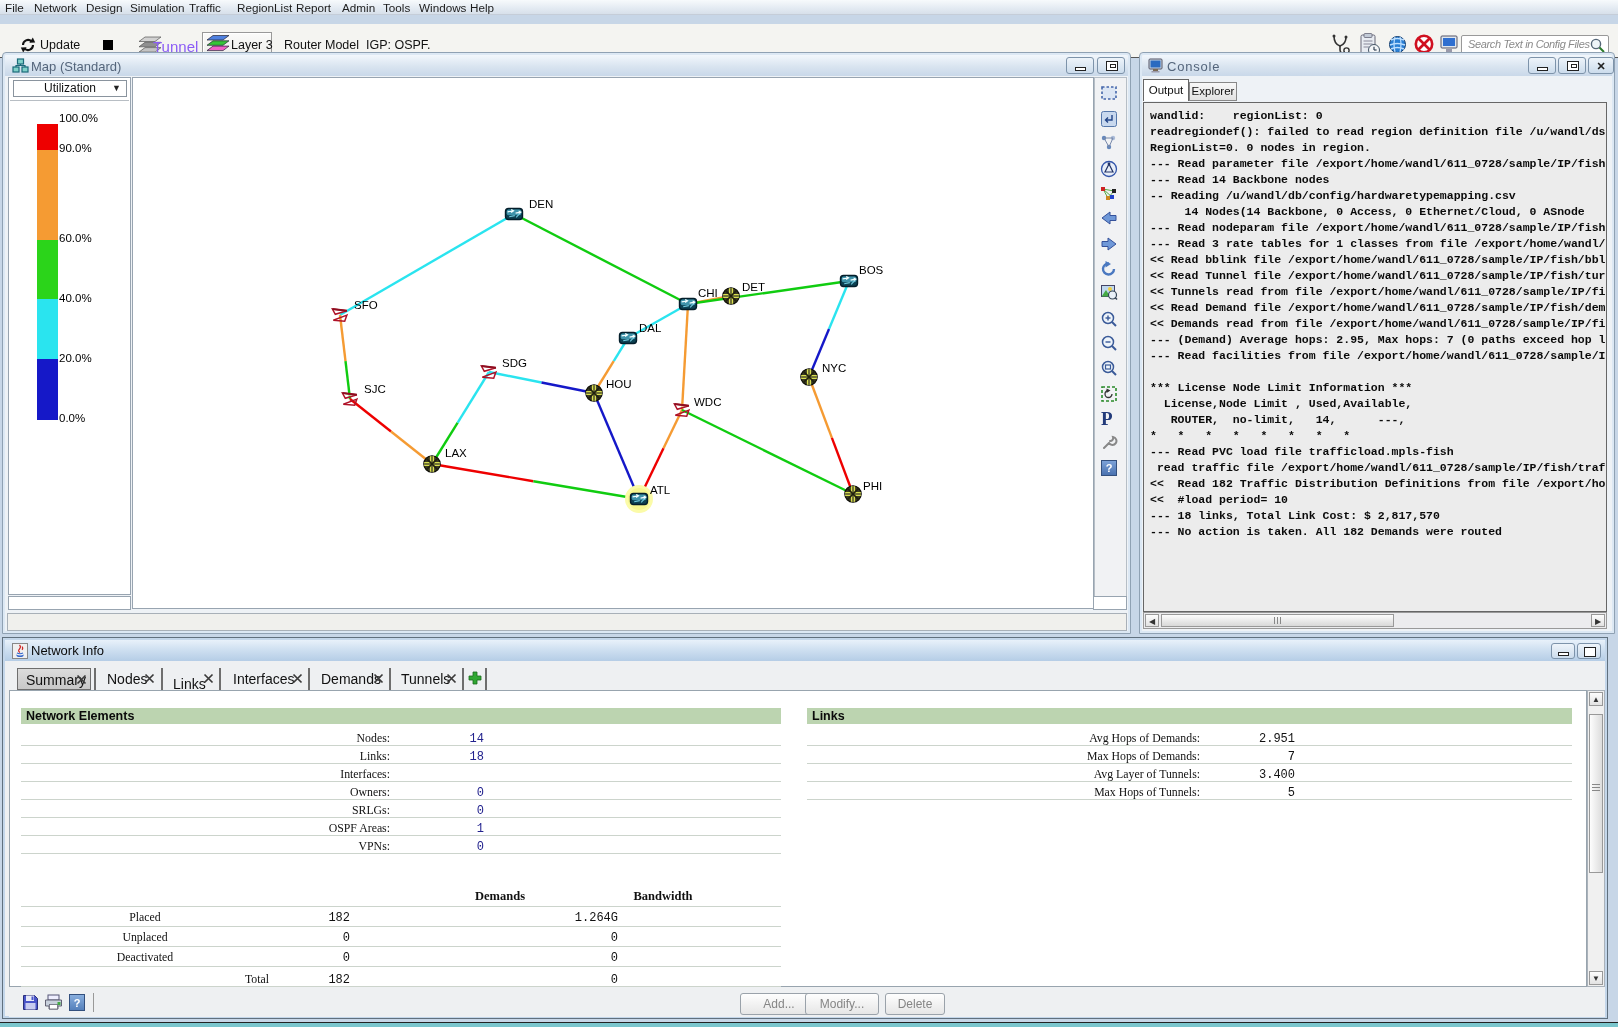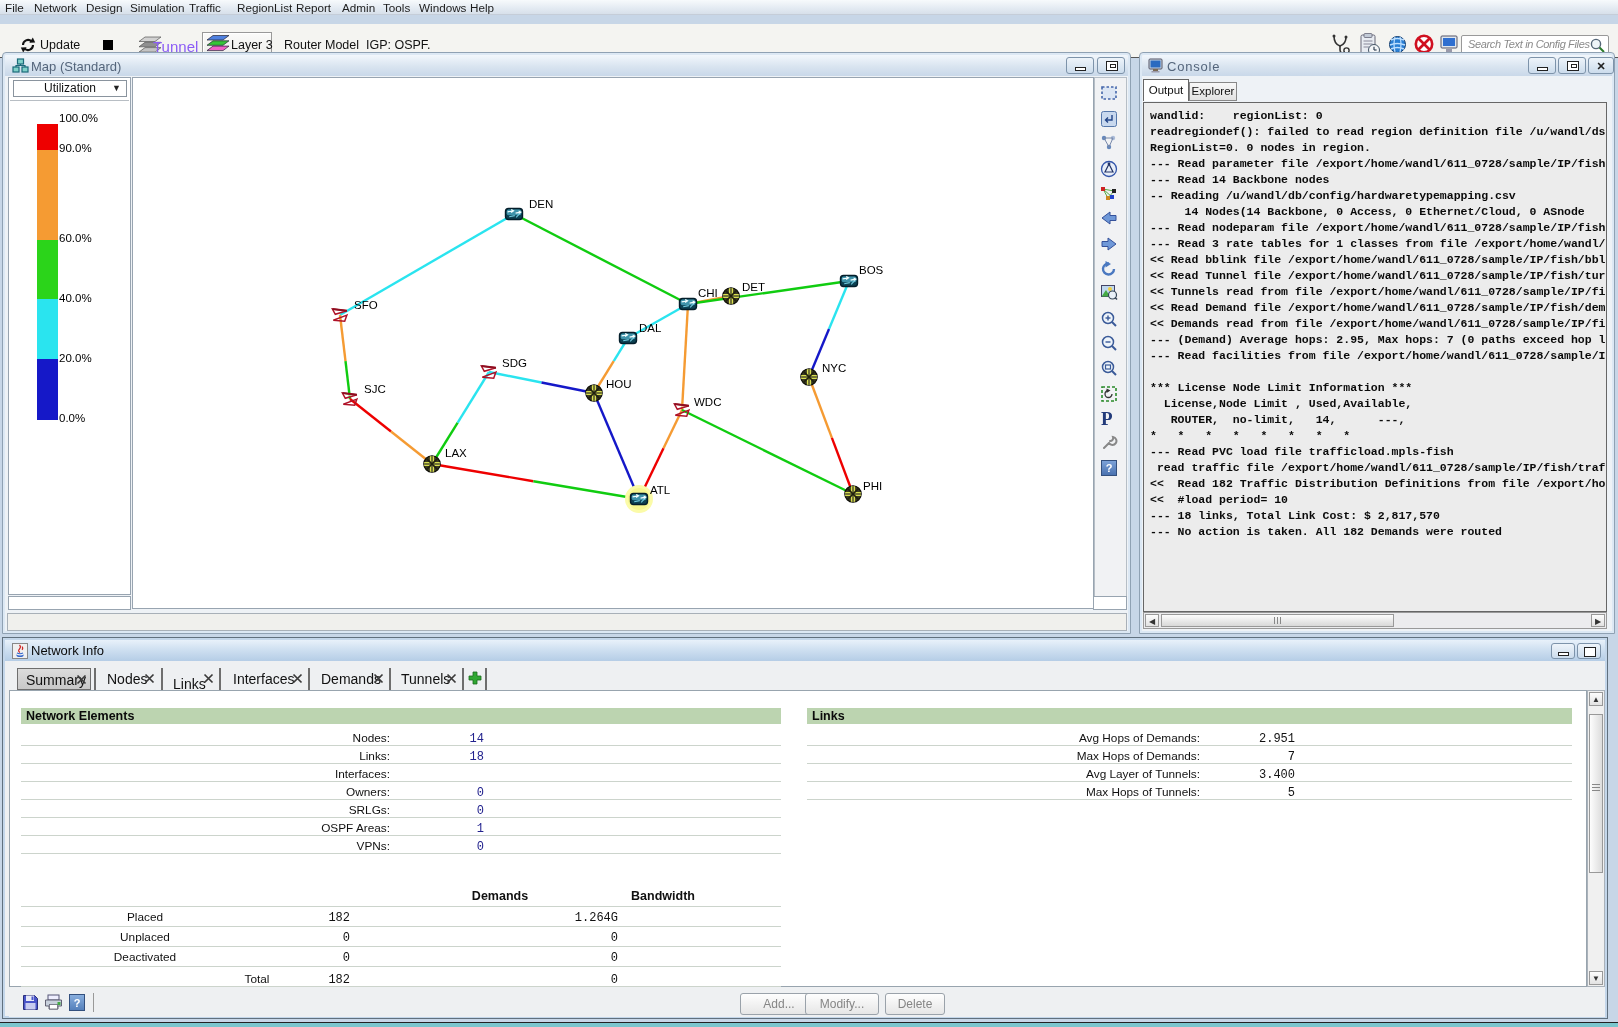--- a/index.html
+++ b/index.html
@@ -48,21 +48,21 @@
 
 
 #niwin { position:absolute; left:2px; top:637px; width:1606px; height:382px; background:#eef0f2; border:1px solid #60707e; box-shadow: inset 0 0 0 2px #c3d6ea; }
 #nititle { position:absolute; left:2px; top:2px; right:2px; height:21px; background:linear-gradient(#e8f1fa 0%,#cfe0f1 45%,#b5cde6 100%); }
 #nicontent { position:absolute; left:6px; top:52px; width:1578px; height:297px; background:#fff; border:1px solid #98a4ae; }
 #niscroll { position:absolute; left:1584px; top:52px; width:18px; height:297px; background:#f0f0f0; border:1px solid #aab2ba; }
 #nibottom { position:absolute; left:6px; top:351px; width:1596px; height:28px; background:#eef0f2; }
 .nib { position:absolute; height:22px; background:linear-gradient(#fefefe,#e6e6e6); border:1px solid #9aa2aa; border-radius:3px; font-size:12px; color:#858585; text-align:center; line-height:20px; }
 .greenhdr { position:absolute; background:#bcd4b0; font-size:12.5px; font-weight:bold; color:#0a0a0a; }
 .rowline { position:absolute; height:1px; background:#ccd4cc; }
-.lbl { position:absolute; font-size:11.8px; color:#111; }
+.lbl { position:absolute; font-size:11.8px; color:#111;font-family:Liberation Serif, serif; }
 .val { position:absolute; font-family:"Liberation Mono",monospace; font-size:12px; color:#23238e; }
 
 
 #bottomstrip { position:absolute; left:0; top:1022px; width:1618px; height:5px; background:#7ac6cd; border-top:1px solid #222; }
 </style>
 </head>
 <body>
 
 <div id="menubar">
   <span style="left:5px">File</span>

